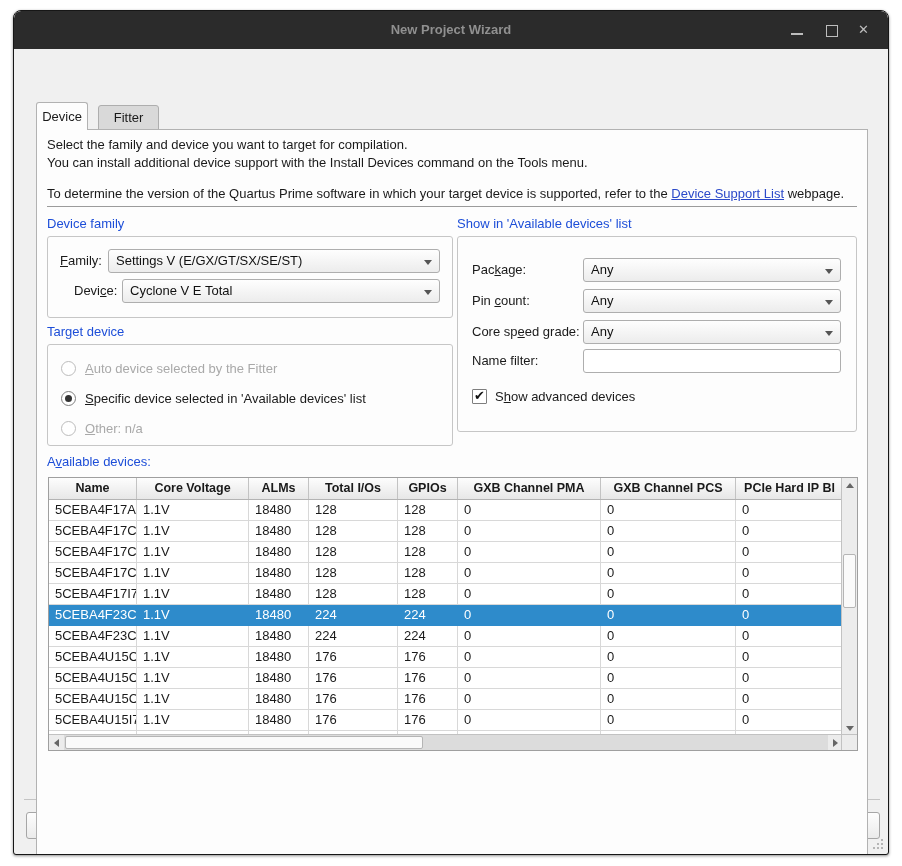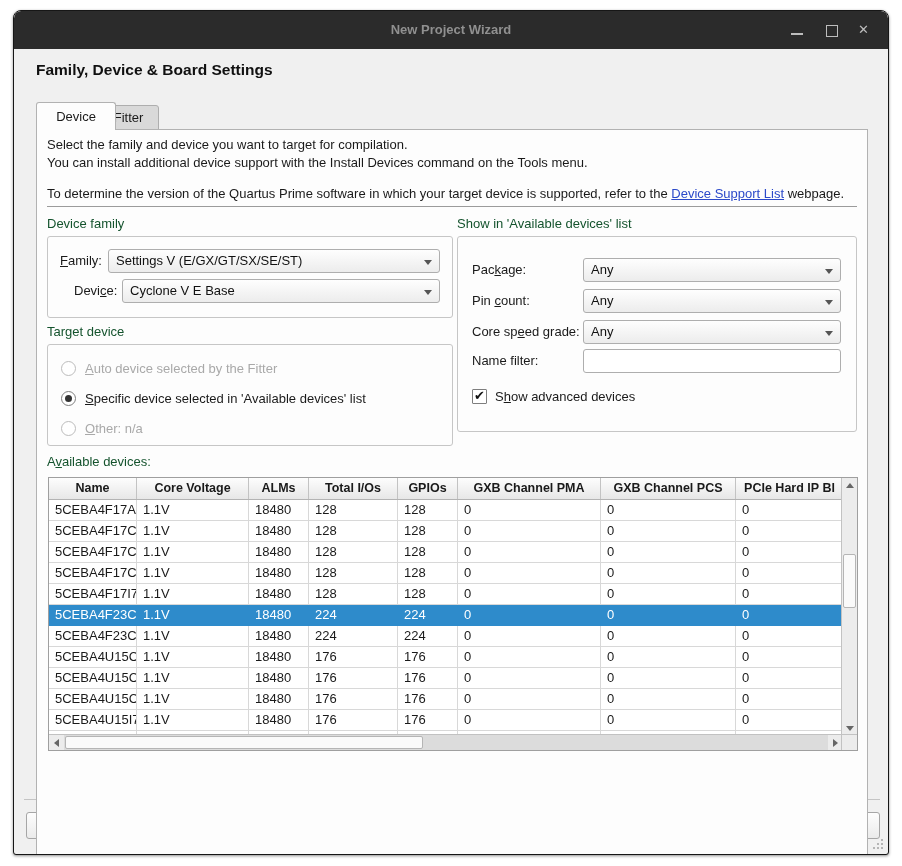--- a/index.html
+++ b/index.html
@@ -18,33 +18,33 @@
   .winbtn { position:absolute; top:0; width:30px; height:38px; cursor:default; }
   .btn-min { right:76px; } .btn-max { right:42px; } .btn-close { right:8px; }
   .btn-min::after { content:""; position:absolute; left:9px; top:22px; width:12px; height:2px; background:#bdbdbd; }
   .btn-max::after { content:""; position:absolute; left:10px; top:14px; width:10px; height:10px; border:1px solid #bdbdbd; }
   .btn-close::after { content:"\2715"; position:absolute; left:8px; top:11px; color:#bdbdbd; font-size:13px; }
 
   .heading { position:absolute; left:22px; top:50px; font-size:15.5px; font-weight:bold; color:#101010; }
 
   
   .tab { position:absolute; text-align:center; font-size:13px; }
-  .tab-active { left:22px; top:91px; width:80px; height:28px; line-height:27px;
+  .tab-active { left:22px; top:91px; width:52px; height:28px; line-height:27px;
     background:#fdfdfd; border:1px solid #b2b2b2; border-bottom:none; border-radius:3px 3px 0 0; z-index:3; }
   .tab-inactive { left:84px; top:94px; width:61px; height:25px; line-height:24px;
     background:#d9d9d9; border:1px solid #aeaeae; border-radius:3px 3px 0 0; z-index:1; }
 
   .pane { position:absolute; left:22px; top:118px; width:832px; height:778px;
     background:#fdfdfd; border:1px solid #b2b2b2; z-index:2; }
 
   .txt { position:absolute; white-space:nowrap; }
   .link { color:#2b49c9; text-decoration:underline; cursor:pointer; }
   .hr1 { position:absolute; left:10px; top:76px; width:810px; border-top:1px solid #9b9b9b; }
 
-  .grouplabel { position:absolute; font-size:13px; color:#14532d; }
+  .grouplabel { position:absolute; font-size:13px; color:#1d4ed8; }
   .groupbox { position:absolute; border:1px solid #c6c6c6; border-radius:3px; background:#fdfdfd; }
 
   .combo { position:absolute; height:24px; background:linear-gradient(#fefefe,#ececec);
     border:1px solid #aeaeae; border-radius:3px; padding-left:7px; line-height:22px; font-size:13px;
     color:#111; overflow:hidden; white-space:nowrap; }
   .combo .arrow { position:absolute; right:7px; top:10px; width:0; height:0;
     border-left:4px solid transparent; border-right:4px solid transparent; border-top:5px solid #555; }
   .textinput { position:absolute; height:24px; background:#ffffff; border:1px solid #aeaeae;
     border-radius:3px; padding-left:6px; font-size:13px; font-family:"Liberation Sans",sans-serif; }
 
@@ -109,42 +109,41 @@
 
 <div class="window">
 
   <div class="titlebar">
     <div class="title">New Project Wizard</div>
     <div class="winbtn btn-min"></div>
     <div class="winbtn btn-max"></div>
     <div class="winbtn btn-close"></div>
   </div>
 
-  <div class="heading">Family, Device &amp; Board Settings</div>
 
   <div class="tab tab-active">Device</div>
   <div class="tab tab-inactive">Fitter</div>
 
   <div class="pane">
 
     <div class="txt" style="left:10px; top:7px;">Select the family and device you want to target for compilation.</div>
     <div class="txt" style="left:10px; top:56px;"><span>To determine the version of the Quartus Prime software in which your target device is supported, refer to the </span><span class="link">Device Support List</span><span> webpage.</span></div>
     <div class="txt" style="left:10px; top:25px;">You can install additional device support with the Install Devices command on the Tools menu.</div>
     <div class="hr1"></div>
 
     <div class="grouplabel" style="left:10px; top:86px;">Device family</div>
     <div class="groupbox" style="left:10px; top:106px; width:406px; height:82px;">
       <div class="txt" style="left:12px; top:16px;"><u>F</u>amily:</div>
       <div class="combo" style="left:60px; top:12px; width:332px;">
         <span>Settings V (E/GX/GT/SX/SE/ST)</span>
         <span class="arrow"></span>
       </div>
       <div class="txt" style="left:26px; top:46px;">Devi<u>c</u>e:</div>
       <div class="combo" style="left:74px; top:42px; width:318px;">
-        <span>Cyclone V E Base</span>
+        <span>Cyclone V E Total</span>
         <span class="arrow"></span>
       </div>
     </div>
 
     <div class="grouplabel" style="left:420px; top:86px;">Show in 'Available devices' list</div>
     <div class="groupbox" style="left:420px; top:106px; width:400px; height:196px;">
       <div class="txt" style="left:14px; top:25px;">Pac<u>k</u>age:</div>
       <div class="combo" style="left:125px; top:21px; width:258px;">
         <span>Any</span>
         <span class="arrow"></span>

